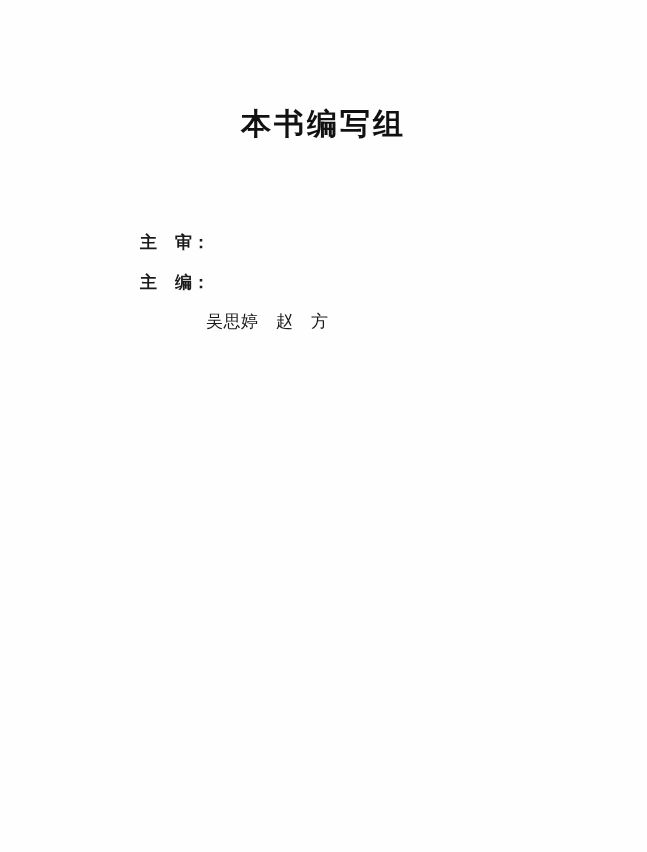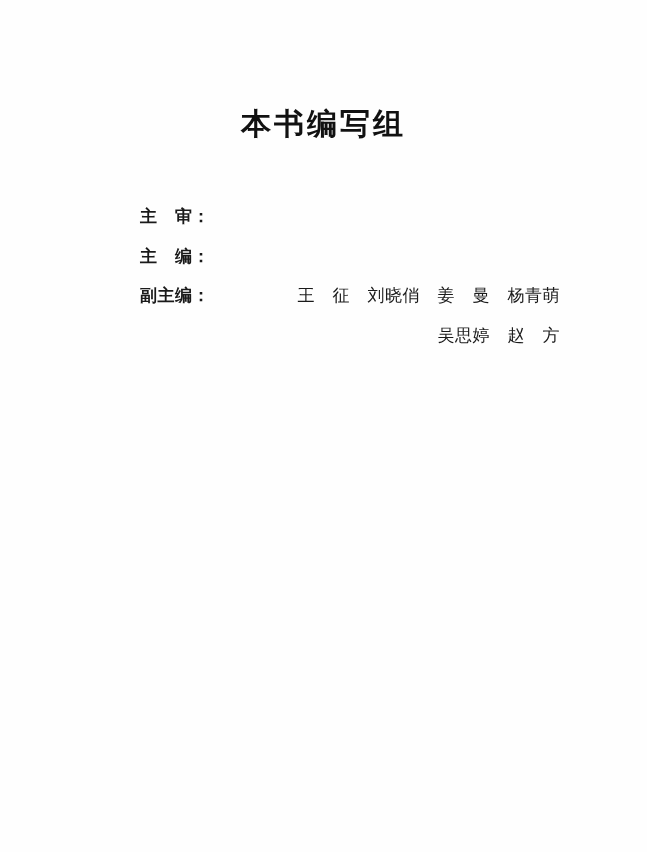--- a/index.html
+++ b/index.html
@@ -28,24 +28,23 @@
     width: 647px;
     text-align: center;
     font-size: 30px;
     font-weight: bold;
     letter-spacing: 3px;
     font-family: "DejaVu Serif", "Liberation Serif", serif;
     color: #111111;
   }
   .credits {
     position: absolute;
-    top: 204px;
+    top: 230px;
     left: 140px;
     width: 420px;
-    text-align: right;
   }
   .credit-row {
     display: flex;
     align-items: baseline;
     margin-bottom: 14px;
     font-size: 17px;
     line-height: 1.5;
     color: #1a1a1a;
   }
   .credit-label {
@@ -77,23 +76,19 @@
   <div class="credits">
 
     <div class="credit-row">
       <span class="credit-label">主　审：</span>
     </div>
 
     <div class="credit-row">
       <span class="credit-label">主　编：</span>
     </div>
 
-    <div class="credit-row">
-      <span class="credit-label">副主编：</span>
-      <span class="credit-names">王　征　刘晓俏　姜　曼　杨青萌</span>
-    </div>
 
     <div class="credit-row continuation">
       <span class="credit-names">吴思婷　赵　方</span>
     </div>
 
   </div>
 </div>
 
 </body></html>

